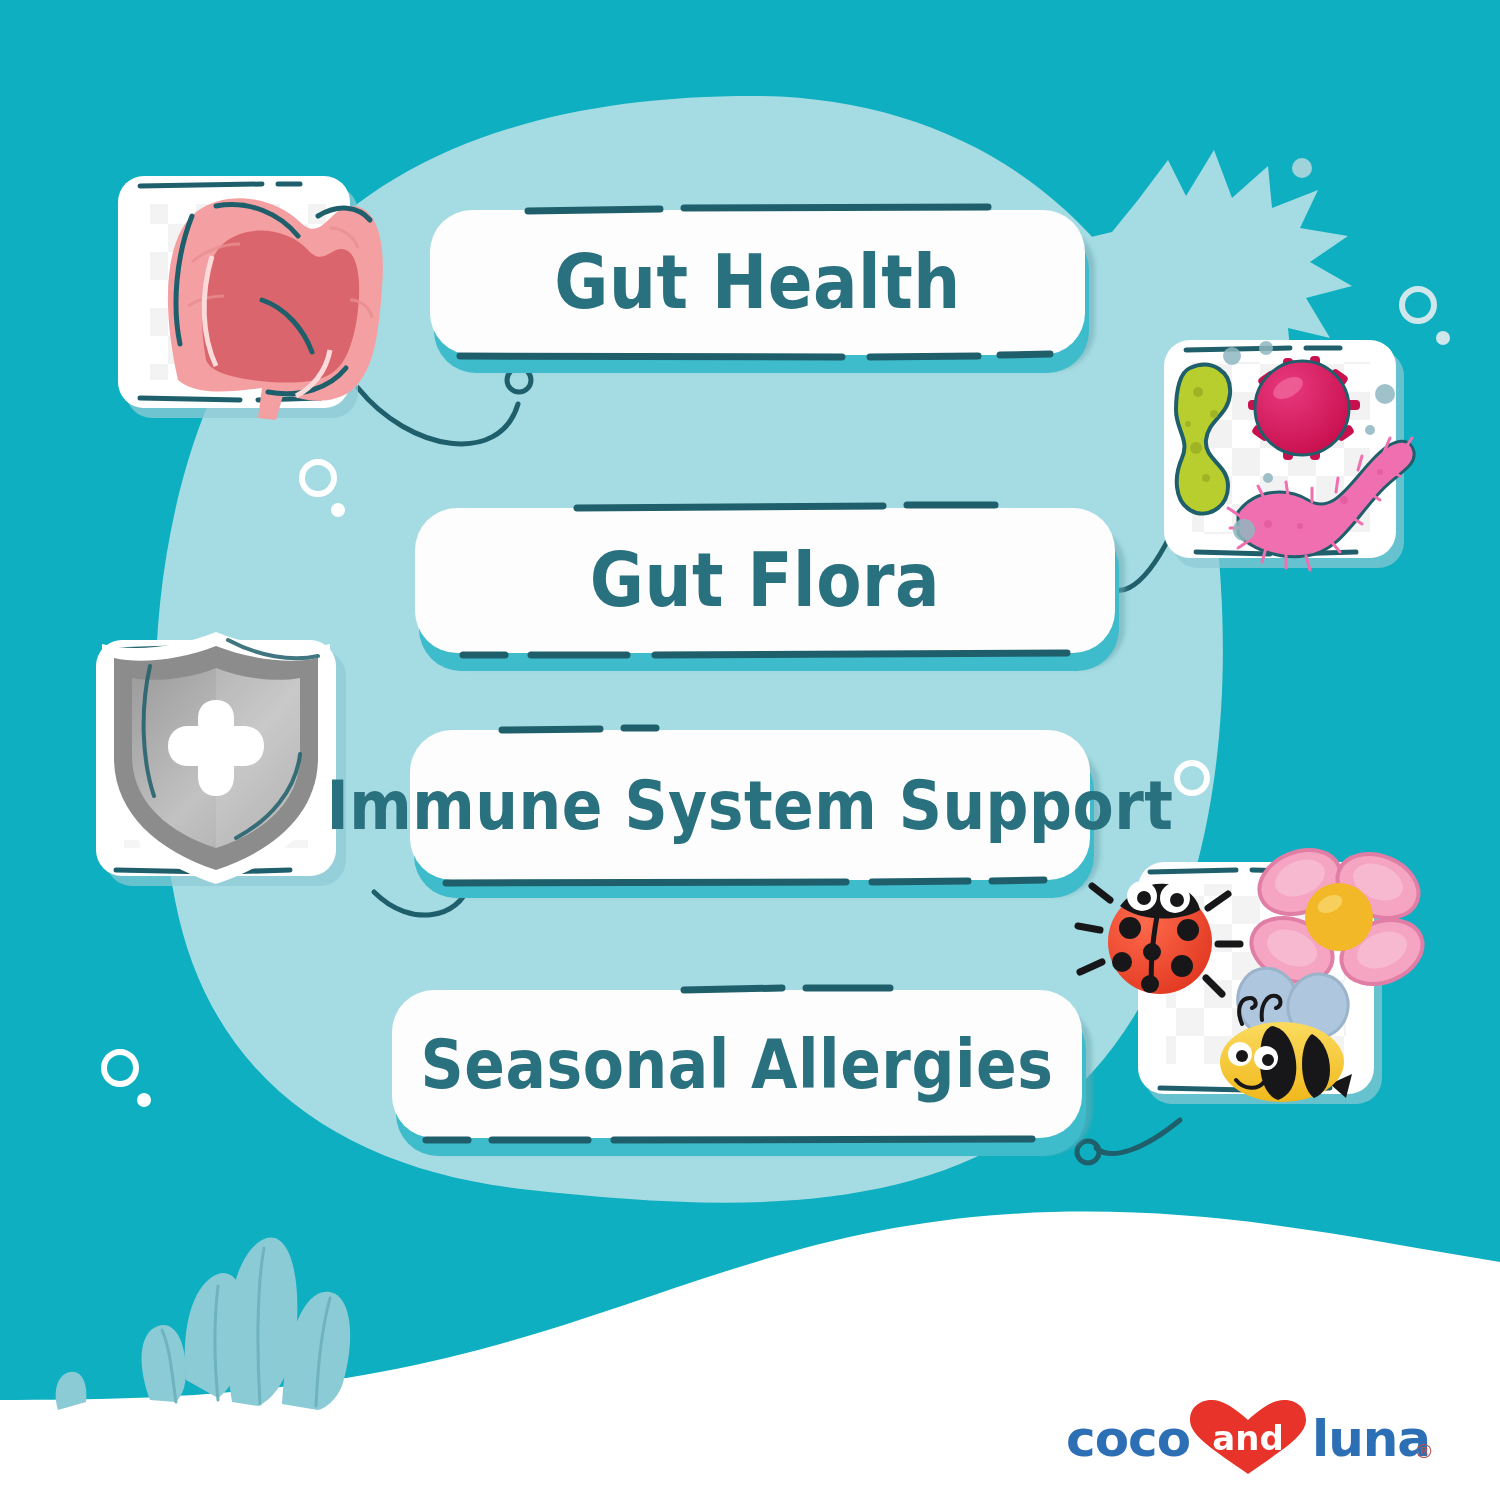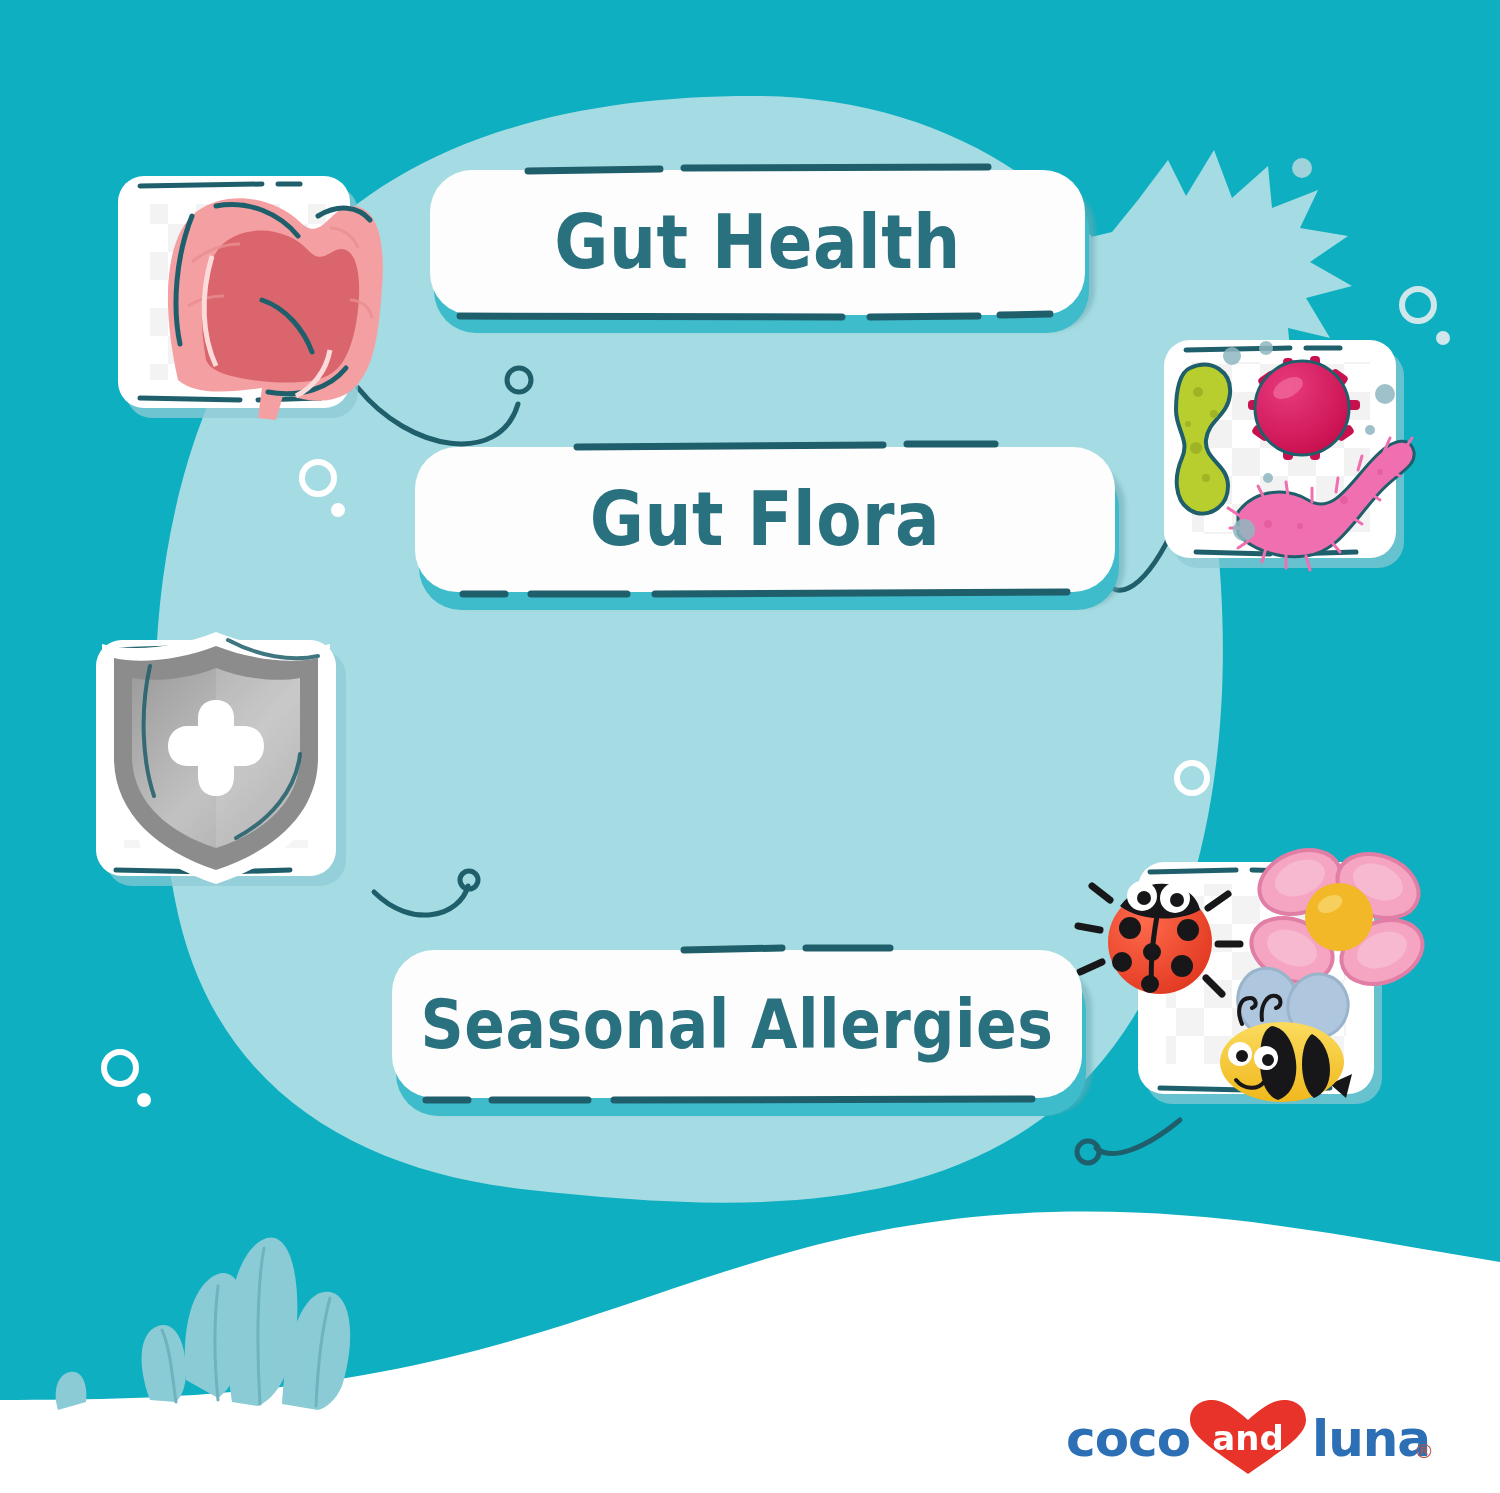--- a/index.html
+++ b/index.html
@@ -8,21 +8,21 @@
     background: #ffffff;
   }
   #stage {
     position: relative;
     width: 1500px;
     height: 1493px;
     overflow: hidden;
     font-family: "DejaVu Sans", sans-serif;
     background: #0DAFC0;
   }
-  .layer { position: absolute; inset: 0; }
+  .layer { position: absolute; inset: 0; margin-top: 40px; }
   svg.full { position: absolute; left: 0; top: 0; width: 1500px; height: 1493px; }
 
   
   .card {
     position: absolute;
     box-sizing: border-box;
     display: flex;
     align-items: center;
     justify-content: center;
   }
@@ -476,41 +476,61 @@
       </svg>
       <svg class="dash-bot" viewBox="0 0 655 14" preserveAspectRatio="none">
         <g stroke="#1F5F6B" stroke-width="7" stroke-linecap="round" fill="none">
           <path d="M 30 7 L 412 8"></path>
             <path d="M 440 8 L 548 7"></path>
             <path d="M 570 6 L 620 5"></path>
         </g>
       </svg>
     </div>
 
-    <div class="card" style="left:415px; top:447px; width:700px; height:145px;">
+    <div class="card" style="left:415px; top:468px; width:700px; height:145px;">
       <div class="card-shadow"></div>
       <div class="card-under"></div>
       <div class="card-body">
         <span class="card-label" style="font-size:66px;">Gut Flora</span>
       </div>
       <svg class="dash-top" viewBox="0 0 700 14" preserveAspectRatio="none">
         <g stroke="#1F5F6B" stroke-width="7" stroke-linecap="round" fill="none">
           <path d="M 162 8 L 468 6"></path>
             <path d="M 492 5 L 580 5"></path>
         </g>
       </svg>
       <svg class="dash-bot" viewBox="0 0 700 14" preserveAspectRatio="none">
         <g stroke="#1F5F6B" stroke-width="7" stroke-linecap="round" fill="none">
           <path d="M 48 8 L 90 8"></path>
             <path d="M 116 8 L 212 8"></path>
             <path d="M 240 8 L 652 6"></path>
         </g>
       </svg>
     </div>
 
+    <div class="card" style="left:410px; top:690px; width:680px; height:150px;">
+      <div class="card-shadow"></div>
+      <div class="card-under"></div>
+      <div class="card-body">
+        <span class="card-label" style="font-size:60px;">Immune System Support</span>
+      </div>
+      <svg class="dash-top" viewBox="0 0 680 14" preserveAspectRatio="none">
+        <g stroke="#1F5F6B" stroke-width="7" stroke-linecap="round" fill="none">
+          <path d="M 92 8 L 190 7"></path>
+            <path d="M 214 6 L 246 6"></path>
+        </g>
+      </svg>
+      <svg class="dash-bot" viewBox="0 0 680 14" preserveAspectRatio="none">
+        <g stroke="#1F5F6B" stroke-width="7" stroke-linecap="round" fill="none">
+          <path d="M 36 9 L 436 8"></path>
+            <path d="M 462 8 L 558 7"></path>
+            <path d="M 582 7 L 634 6"></path>
+        </g>
+      </svg>
+    </div>
 
     <div class="card" style="left:392px; top:950px; width:690px; height:148px;text-align:center;">
       <div class="card-shadow"></div>
       <div class="card-under"></div>
       <div class="card-body">
         <span class="card-label" style="font-size:60px;">Seasonal Allergies</span>
       </div>
       <svg class="dash-top" viewBox="0 0 690 14" preserveAspectRatio="none">
         <g stroke="#1F5F6B" stroke-width="7" stroke-linecap="round" fill="none">
           <path d="M 292 8 L 390 6"></path>

